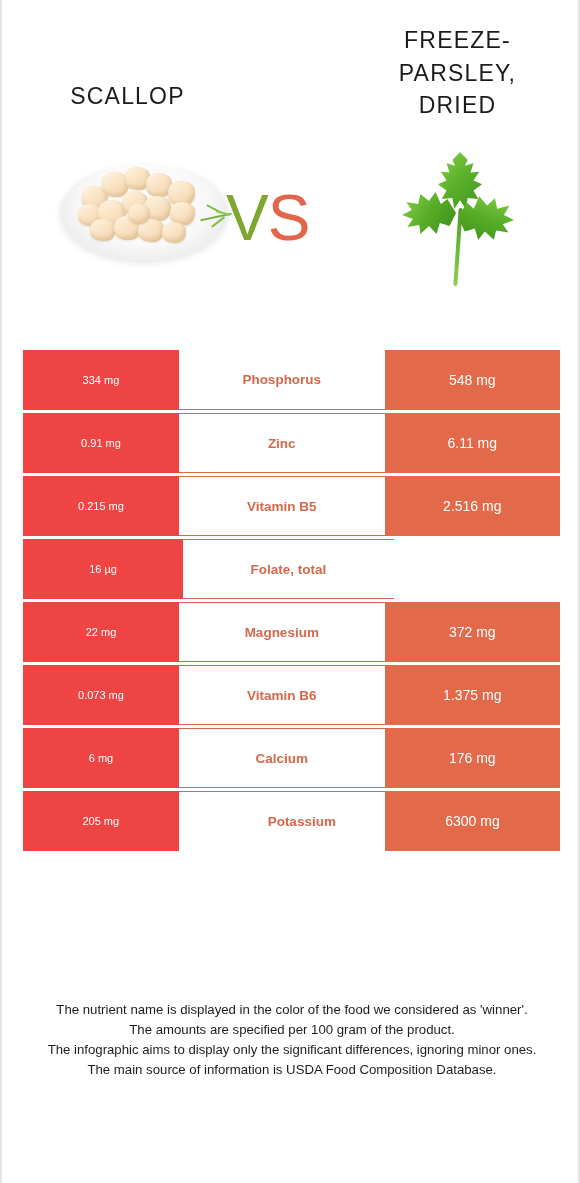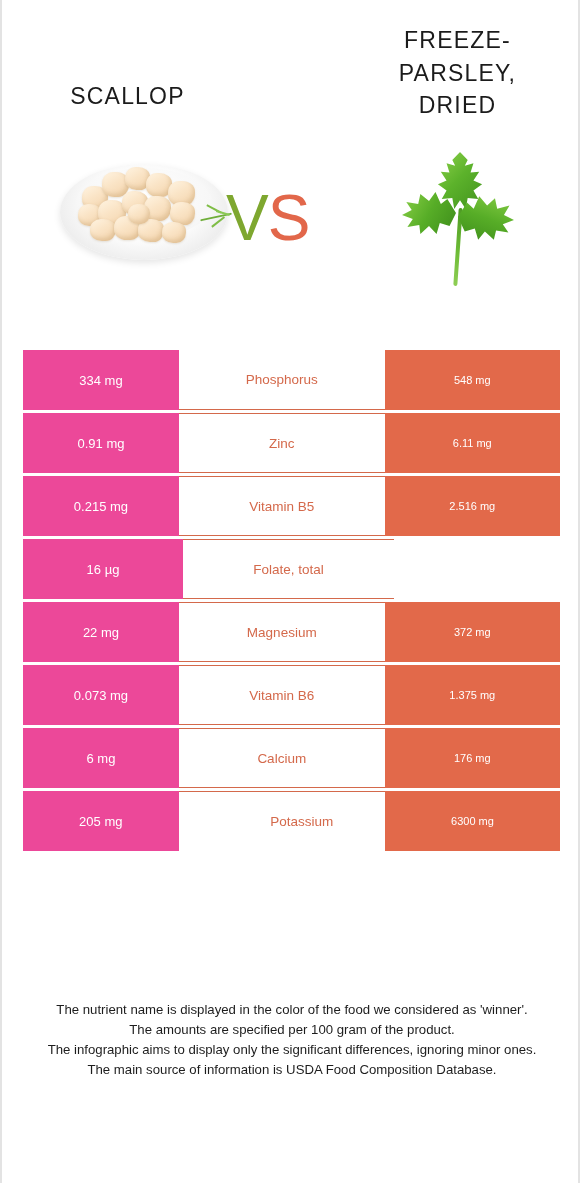--- a/index.html
+++ b/index.html
@@ -162,40 +162,40 @@
     margin-bottom: 3px;
   }
   .cell {
     display: flex;
     align-items: center;
     justify-content: center;
     box-sizing: border-box;
   }
   .cell-left {
     width: 160px;
-    background: #ec4899;
+    background: #ef4444;
     color: #ffffff;
-    font-size: 13px;
+    font-size: 11px;
   }
   .cell-mid {
     width: 211px;
     background: #ffffff;
     color: #D4694B;
     font-size: 13.5px;
-    font-weight: normal;
+    font-weight: bold;
     border-top: 1px solid #D4694B;
     border-bottom: 1px solid #D4694B;
   }
   .row:first-child .cell-mid { border-top: none; }
   .row:last-child .cell-mid { border-bottom: none; padding-left: 40px; }
   .cell-right {
     width: 180px;
     background: #E2694A;
     color: #ffffff;
-    font-size: 11px;
+    font-size: 14px;
   }
 
   
   .footer {
     position: absolute;
     left: 22px;
     top: 1000px;
     width: 536px;
     text-align: center;
     font-size: 13.2px;

